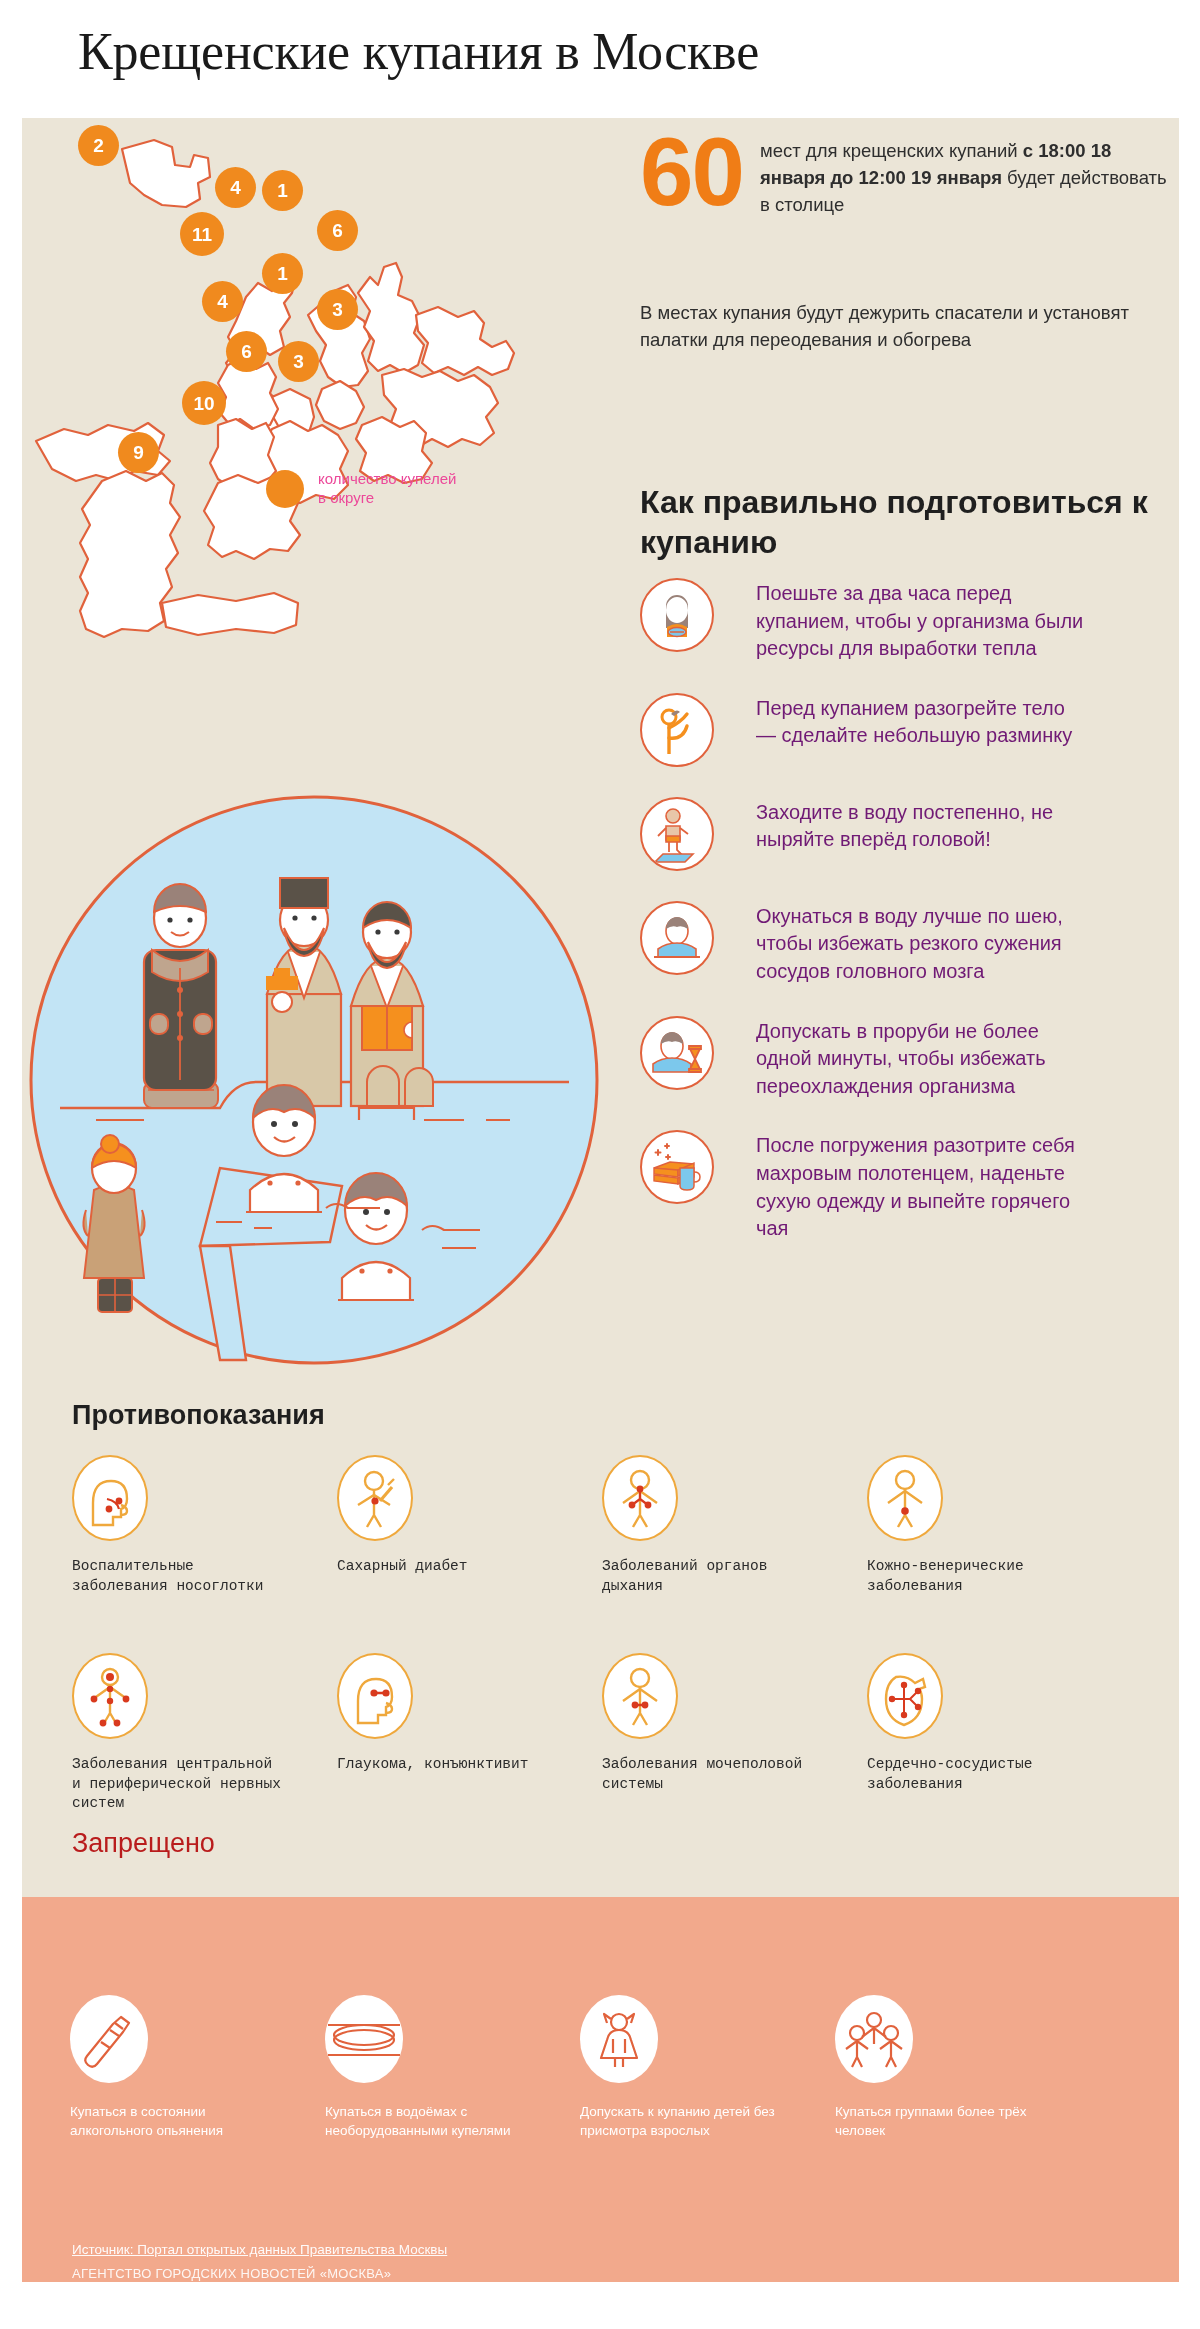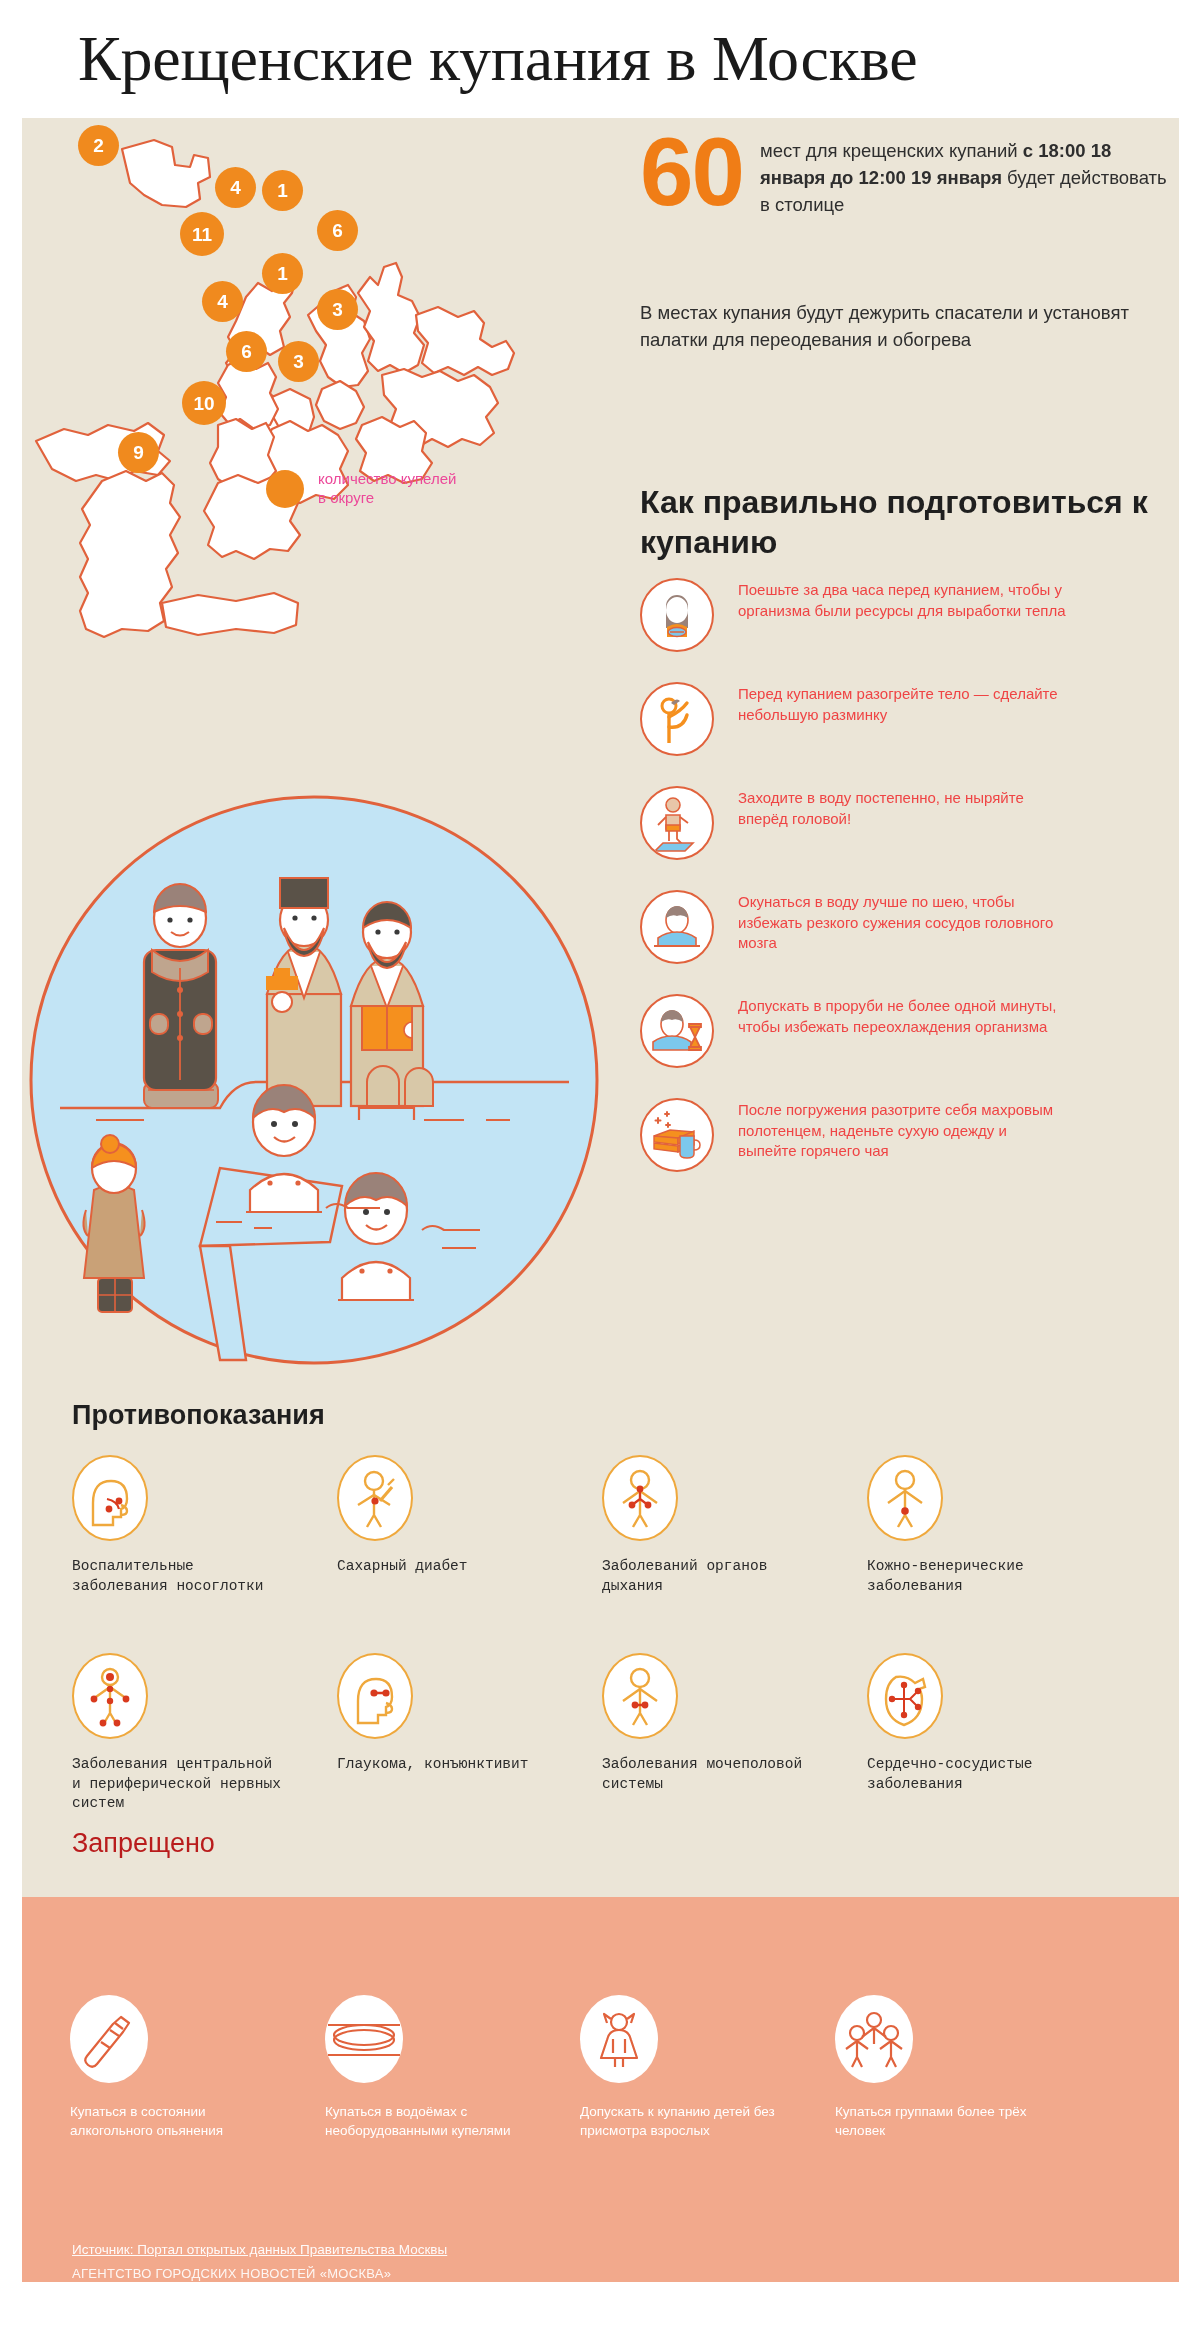--- a/index.html
+++ b/index.html
@@ -22,21 +22,21 @@
   .header {
     position: absolute;
     left: 0; top: 0;
     width: 1200px; height: 118px;
     background: #ffffff;
   }
   .page-title {
     position: absolute;
     left: 78px; top: 22px;
     font-family: "Liberation Serif", serif;
-    font-size: 64px;
+    font-size: 52px;
     font-weight: 400;
     letter-spacing: -0.2px;
     color: #1a1a1a;
     white-space: nowrap;
   }
 
   
   .body-beige {
     position: absolute;
     left: 22px; top: 118px;
@@ -121,24 +121,24 @@
   .tip-icon {
     flex: 0 0 auto;
     width: 74px; height: 74px;
     border-radius: 50%;
     background: #ffffff;
     border: 2px solid #E1623C;
     display: flex; align-items: center; justify-content: center;
     overflow: hidden;
   }
   .tip-text {
-    margin-left: 24px;
-    font-size: 15px;
+    margin-left: 42px;
+    font-size: 20px;
     line-height: 1.38;
-    color: #ef4444;
+    color: #701a75;
     padding-top: 2px;
     max-width: 330px;
   }
 
   
   .illus {
     position: absolute;
     left: 24px; top: 790px;
     width: 580px; height: 580px;
   }

